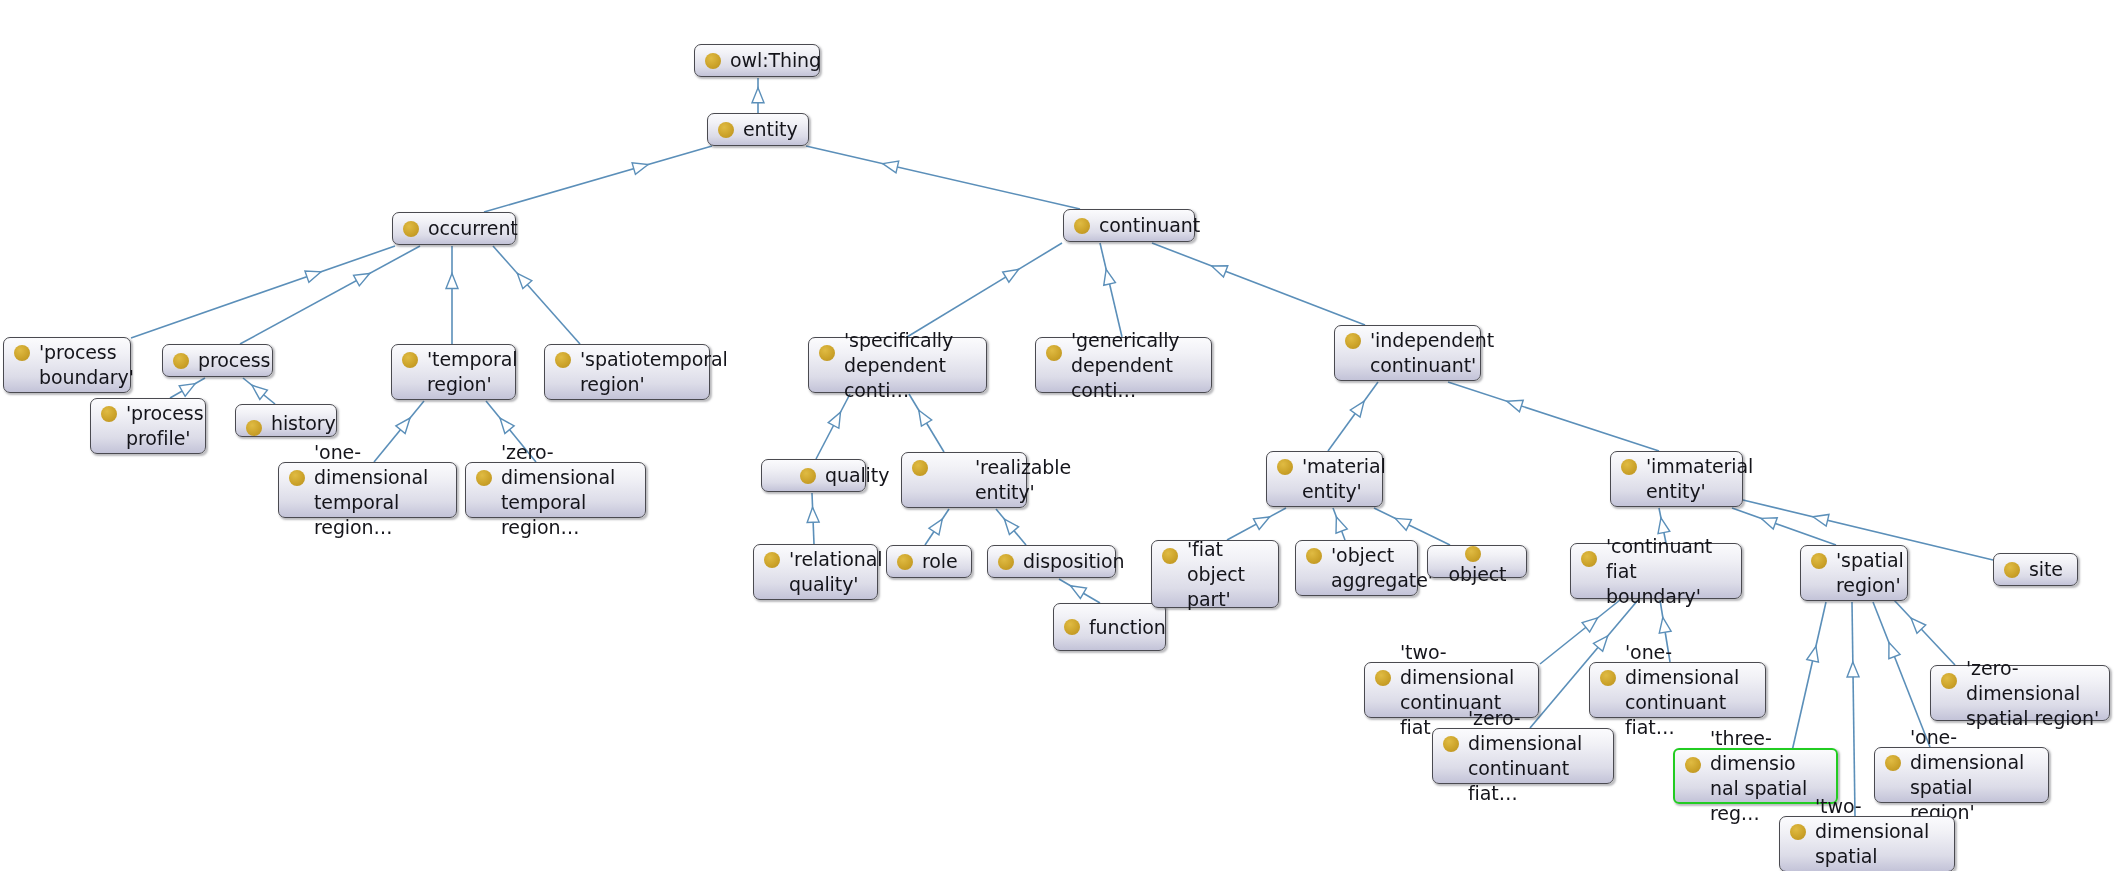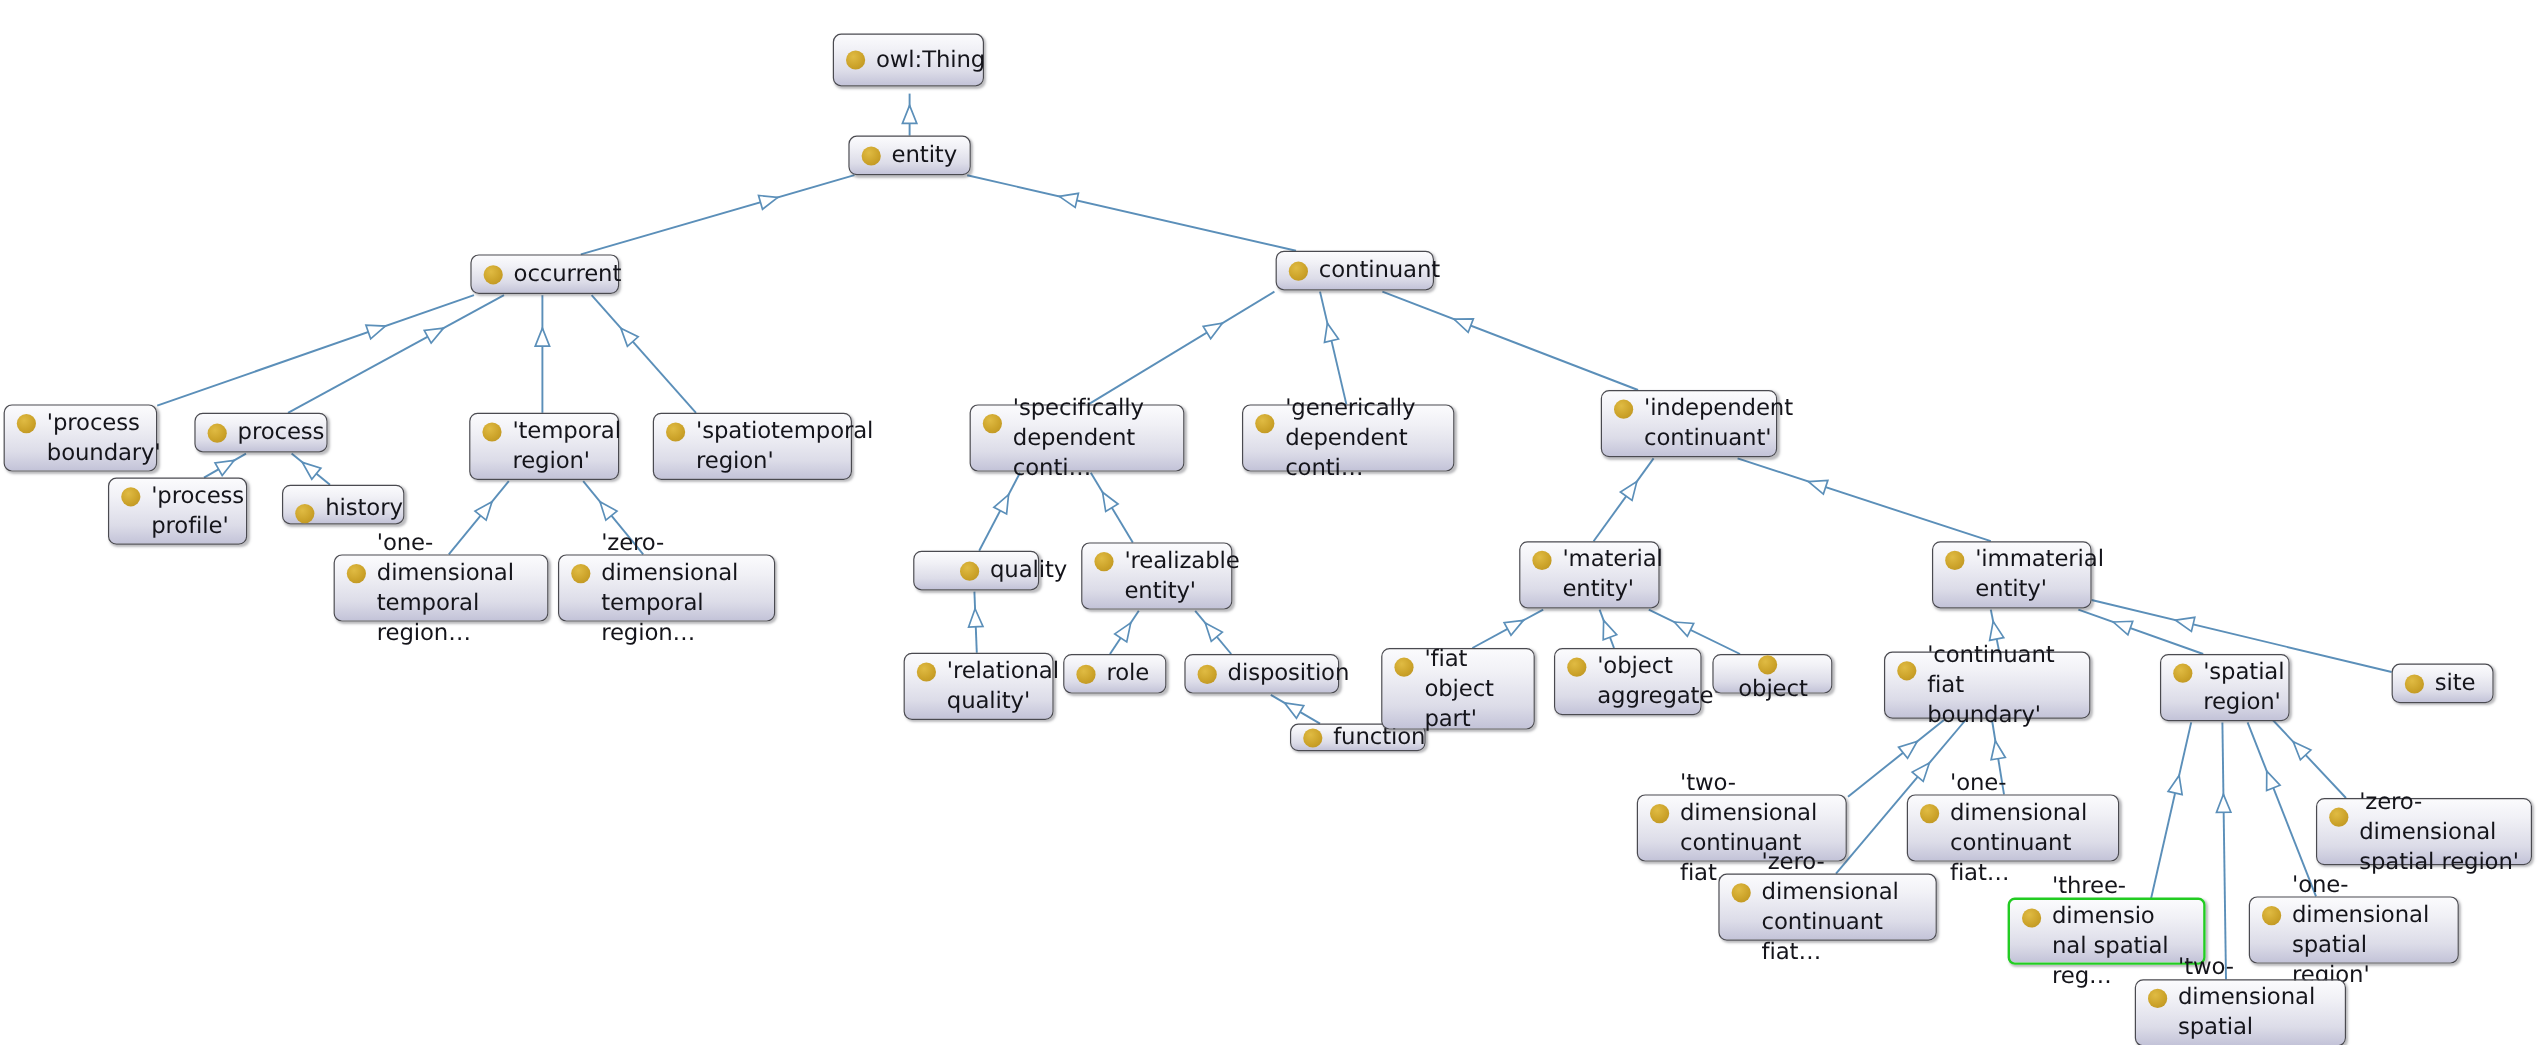--- a/index.html
+++ b/index.html
@@ -182,21 +182,21 @@
       </g>
       <g>
         <line x1="1930" y1="747" x2="1873" y2="602" stroke="#5b8fb9" stroke-width="1.6"></line>
         <polygon points="1888.96,642.6 1900.0318049325317,654.364996197873 1888.8637234353694,658.7552075450334" fill="#ffffff" stroke="#5b8fb9" stroke-width="1.4"></polygon>
       </g>
       <g>
         <line x1="1955" y1="665" x2="1894" y2="600" stroke="#5b8fb9" stroke-width="1.6"></line>
         <polygon points="1911.08,618.2 1925.7198366629634,625.0319237760496 1916.9695894621116,633.2436942260797" fill="#ffffff" stroke="#5b8fb9" stroke-width="1.4"></polygon>
       </g>
     </svg>
-<div class="node" style="left: 694px; top: 28px; width: 126px; height: 44px;">
+<div class="node" style="left: 694px; top: 44px; width: 126px; height: 33px;">
       <span class="bullet"></span>
       <span class="label">owl:Thing</span>
     </div>
     <div class="node" style="left: 707px; top: 113px; width: 102px; height: 33px;">
       <span class="bullet"></span>
       <span class="label">entity</span>
     </div>
     <div class="node" style="left: 392px; top: 212px; width: 124px; height: 33px;">
       <span class="bullet"></span>
       <span class="label">occurrent</span>
@@ -255,39 +255,39 @@
     </div>
     <div class="node two-line" style="left: 1334px; top: 325px; width: 147px; height: 56px;">
       <span class="bullet"></span>
       <span class="label">'independent
 continuant'</span>
     </div>
     <div class="node" style="left: 761px; top: 459px; width: 105px; height: 33px; padding-left: 38px;">
       <span class="bullet"></span>
       <span class="label">quality</span>
     </div>
-    <div class="node two-line" style="left: 901px; top: 452px; width: 126px; height: 56px;">
+    <div class="node two-line" style="left: 901px; top: 452px; width: 126px; height: 56px; gap: 38px;">
       <span class="bullet"></span>
       <span class="label">'realizable
 entity'</span>
     </div>
     <div class="node two-line" style="left: 753px; top: 544px; width: 125px; height: 56px;">
       <span class="bullet"></span>
       <span class="label">'relational
 quality'</span>
     </div>
     <div class="node" style="left: 886px; top: 545px; width: 86px; height: 33px;">
       <span class="bullet"></span>
       <span class="label">role</span>
     </div>
     <div class="node" style="left: 987px; top: 545px; width: 129px; height: 33px;">
       <span class="bullet"></span>
       <span class="label">disposition</span>
     </div>
-    <div class="node" style="left: 1053px; top: 603px; width: 113px; height: 23px; margin-left: 22px;">
+    <div class="node" style="left: 1053px; top: 603px; width: 113px; height: 48px;">
       <span class="bullet"></span>
       <span class="label">function</span>
     </div>
     <div class="node two-line" style="left: 1266px; top: 451px; width: 117px; height: 56px;">
       <span class="bullet"></span>
       <span class="label">'material
 entity'</span>
     </div>
     <div class="node two-line" style="left: 1610px; top: 451px; width: 133px; height: 56px;">
       <span class="bullet"></span>

